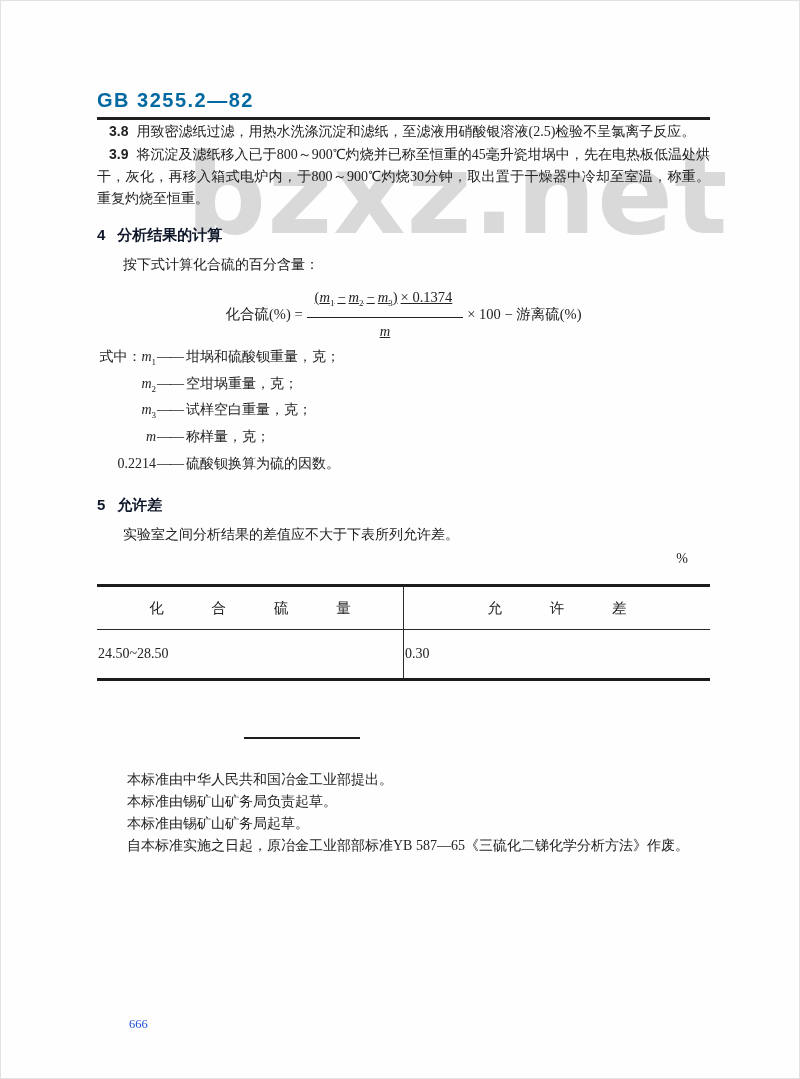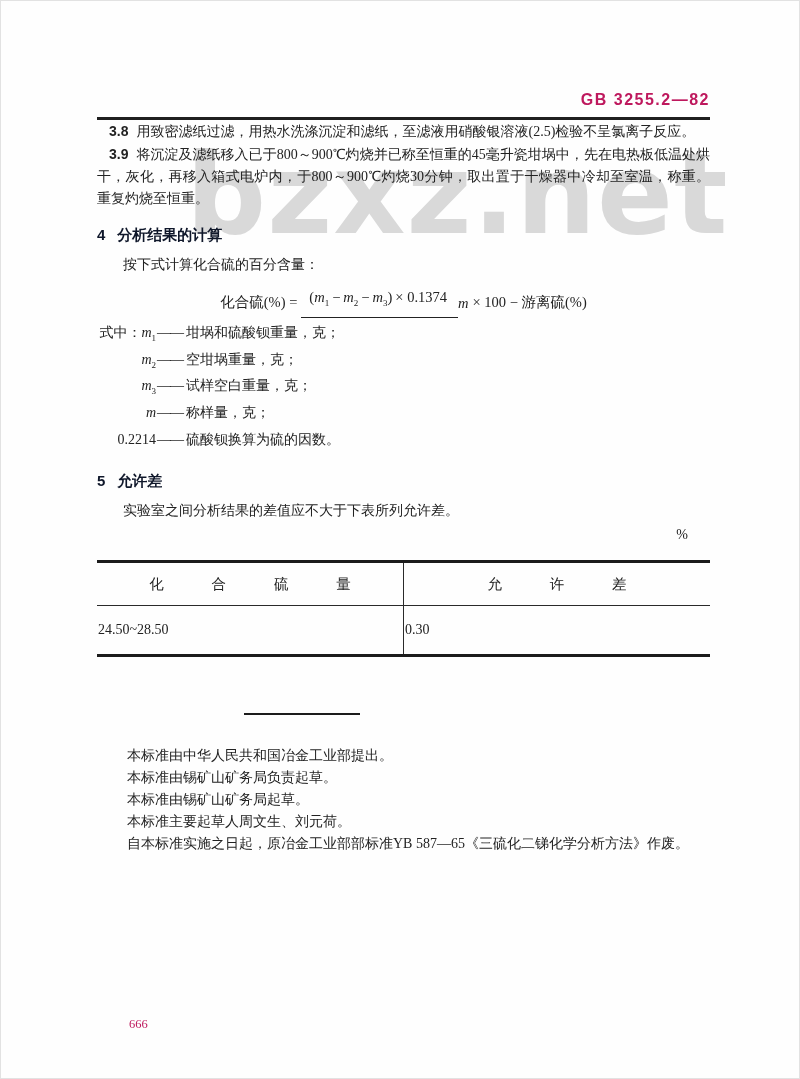--- a/index.html
+++ b/index.html
@@ -25,27 +25,27 @@
     user-select:none;
   }
   .content{
     position:relative;z-index:1;
     padding:90px 89px 0 96px;
     box-sizing:border-box;
     font-size:14px;
     line-height:22px;
   }
   .doc-header{
-    text-align:right;
-    font-family:"Liberation Sans", sans-serif;
-    font-weight:bold;
-    font-size:16px;
+    text-align:left;
+    font-family:"Liberation Sans", sans-serif;
+    font-weight:bold;
+    font-size:20px;
     letter-spacing:1.5px;
     line-height:18px;
-    color:#be185d;
+    color:#0369a1;
   }
   .header-rule{
     margin-top:8px;
     height:3px;
     background:#1f1f1f;
   }
   .body-para{
     margin:0 0 0 0;
     text-align:justify;
     text-indent:12px;
@@ -69,23 +69,24 @@
   }
   .formula{
     margin:10px 0 4px 0;
     display:flex;
     justify-content:center;
     align-items:center;
     font-size:14.5px;
   }
   .frac{
     display:inline-flex;
-    flex-direction:row;
+    flex-direction:column;
     align-items:center;
     margin:0 4px;
+    text-decoration:underline;
   }
   .frac .fnum{
     padding:0 8px 3px 8px;
     border-bottom:1.5px solid #222;
     white-space:nowrap;
   }
   .frac .fden{padding-top:2px;}
   .mvar{
     font-family:"Liberation Serif", serif;
     font-style:italic;
@@ -137,21 +138,21 @@
   .notes{margin:30px 0 0 30px;}
   .notes-title{
     font-family:"Liberation Sans", sans-serif;
     font-weight:bold;
   }
   .note-line{margin:0;}
   .page-number{
     position:absolute;
     left:128px;top:1016px;
     font-size:12.5px;
-    color:#be185d;
+    color:#1d4ed8;
     z-index:1;
   }
 </style>
 </head>
 <body>
 
 <div class="page">
 
   <div class="watermark">bzxz.net</div>
 
@@ -225,21 +226,20 @@
         </tr>
       </tbody>
     </table>
 
     <div class="mid-divider"></div>
 
     <div class="notes">
       <p class="note-line">本标准由中华人民共和国冶金工业部提出。</p>
       <p class="note-line">本标准由锡矿山矿务局负责起草。</p>
       <p class="note-line">本标准由锡矿山矿务局起草。</p>
-      <p class="note-line">本标准主要起草人周文生、刘元荷。</p>
       <p class="note-line">自本标准实施之日起，原冶金工业部部标准YB 587—65《三硫化二锑化学分析方法》作废。</p>
     </div>
 
   </div>
 
   <div class="page-number">666</div>
 
 </div>
 
 </body></html>

